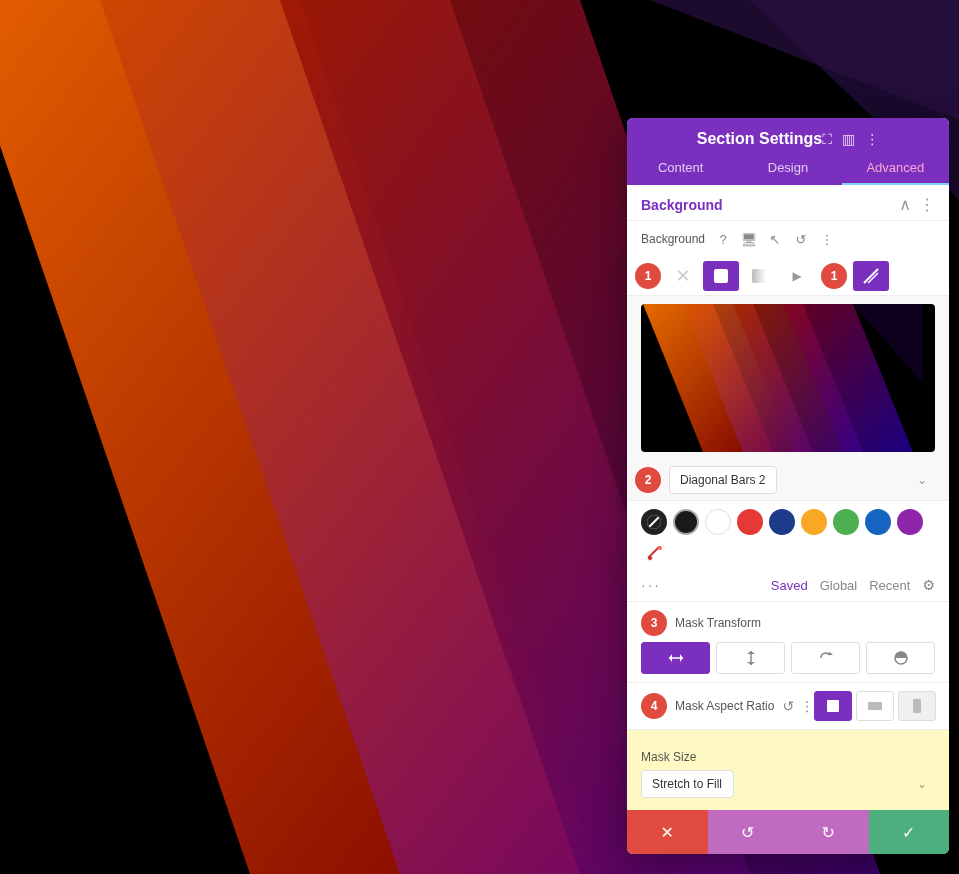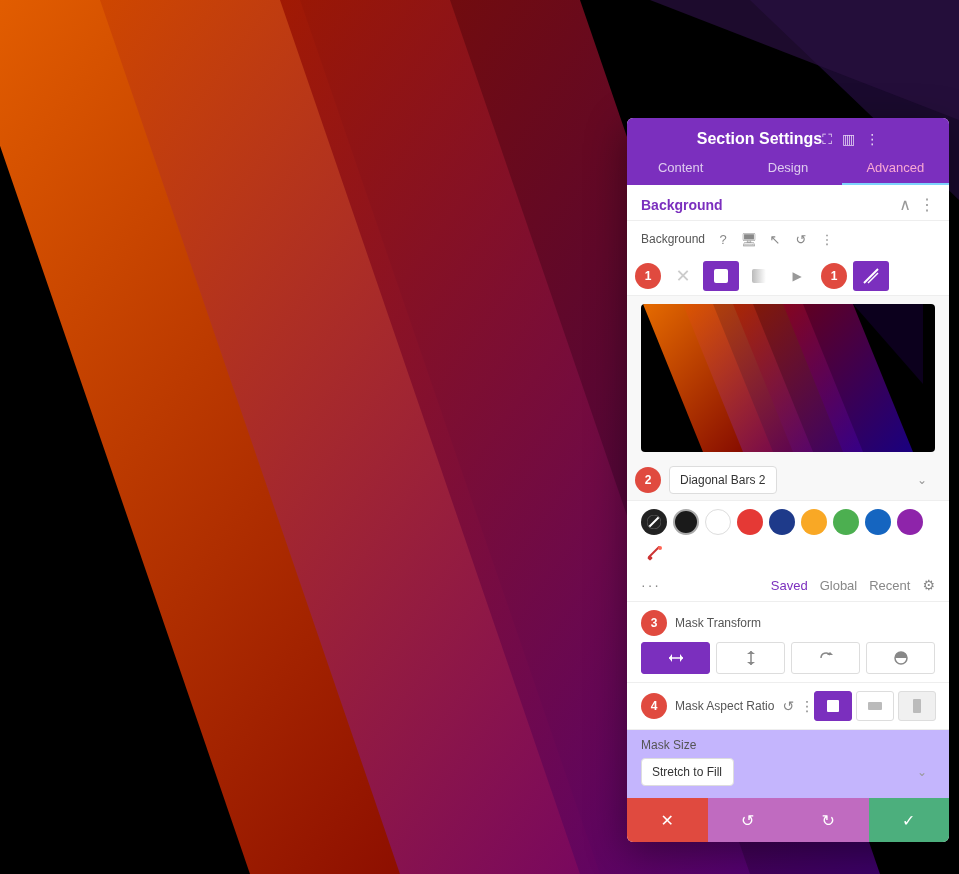--- a/index.html
+++ b/index.html
@@ -637,21 +637,21 @@
           </div>
           <div class="aspect-btn" style="background:#f0f0f0;">
             <svg width="18" height="18" viewBox="0 0 18 18">
                 <rect x="5" y="2" width="8" height="14" rx="1" fill="#bbb"></rect>
               </svg>
           </div>
         </div>
       </div>
     </div>
 
-    <div class="size-row" style="border-top:1px solid #eee;background:#c4b5fd;padding:8px 14px 12px;">
+    <div class="size-row" style="border-top:1px solid #eee;background:#fef9c3;padding:20px 14px 12px;">
       <div class="size-label">Mask Size</div>
       <div class="select-wrapper">
         <select class="styled-select">
           <option selected="">Stretch to Fill</option>
           <option>Tile</option>
           <option>Fit</option>
         </select>
       </div>
     </div>
 

